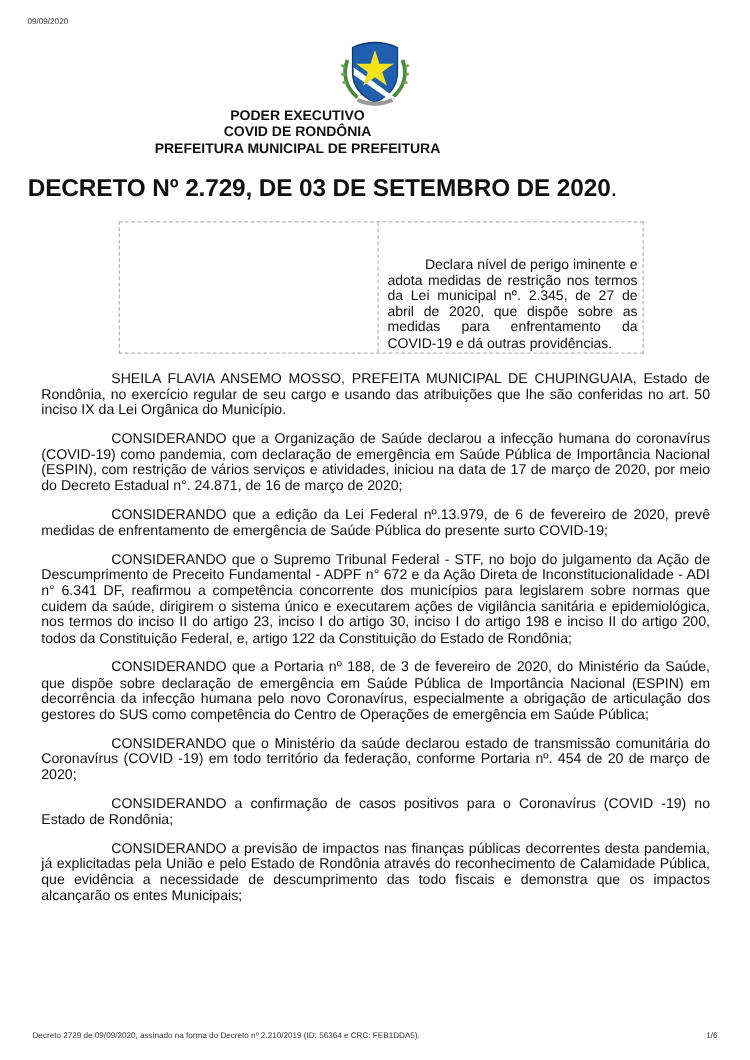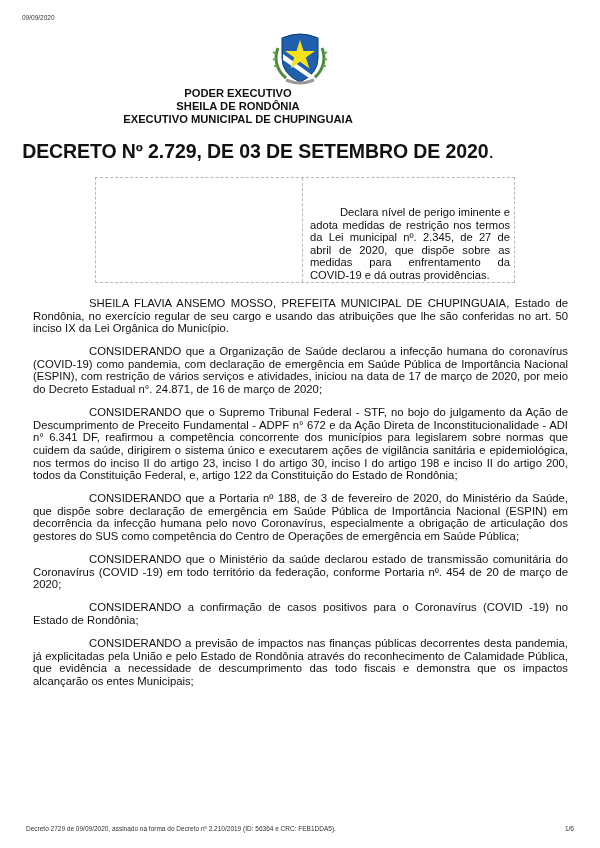--- a/index.html
+++ b/index.html
@@ -67,36 +67,37 @@
     <path d="M11 22 L44 46 L40 48 L11 28 Z" fill="#ffffff"></path>
 
     <polygon points="28,8 31.5,19 43,19 33.8,25.5 37.5,36.5 28,29.8 18.5,36.5 22.2,25.5 13,19 24.5,19" fill="#f6e21a"></polygon>
 
     <path d="M14 48 Q28 54 42 48" stroke="#999999" stroke-width="3" fill="none"></path>
   </svg>
 </div>
 
 <div class="header-lines">
   <div>PODER EXECUTIVO</div>
-  <div>SHEILA DE RONDÔNIA</div>
-  <div>EXECUTIVO MUNICIPAL DE CHUPINGUAIA</div>
+  <div>COVID DE RONDÔNIA</div>
+  <div>PREFEITURA MUNICIPAL DE PREFEITURA</div>
 </div>
 
 <div class="decree-title">
   <span>DECRETO Nº 2.729, DE 03 DE SETEMBRO DE 2020</span><span class="dot">.</span>
 </div>
 
 <div class="summary-box">
   <div class="divider"></div>
   <div class="summary-text">Declara nível de perigo iminente e adota medidas de restrição nos termos da Lei municipal nº. 2.345, de 27 de abril de 2020, que dispõe sobre as medidas para enfrentamento da COVID-19 e dá outras providências.</div>
 </div>
 
 <div class="body-text">
   <p><b>SHEILA FLAVIA ANSEMO MOSSO</b><span>, PREFEITA MUNICIPAL DE CHUPINGUAIA, Estado de Rondônia, no exercício regular de seu cargo e usando das atribuições que lhe são conferidas no art. 50 inciso IX da Lei Orgânica  do Município.</span></p>
   <p><b>CONSIDERANDO</b><span> que a Organização de Saúde declarou a infecção humana do coronavírus (COVID-19) como pandemia, com declaração de emergência em Saúde Pública de Importância Nacional (ESPIN), com restrição de vários serviços e atividades, iniciou na data de 17 de março de 2020, por meio do Decreto Estadual n°. 24.871, de 16 de março de 2020;</span></p>
+  <p><b>CONSIDERANDO</b><span> que a edição da Lei Federal nº.13.979, de 6 de fevereiro de 2020, prevê medidas de enfrentamento de emergência de Saúde Pública do presente surto COVID-19;</span></p>
   <p><b>CONSIDERANDO</b><span> que o Supremo Tribunal Federal - STF, no bojo do julgamento da Ação de Descumprimento de Preceito Fundamental - ADPF n° 672 e da Ação Direta de Inconstitucionalidade - ADI n° 6.341 DF, reafirmou a competência concorrente dos municípios para legislarem sobre normas que cuidem da saúde, dirigirem o sistema único e executarem ações de vigilância sanitária e epidemiológica, nos termos do inciso II do artigo 23, inciso I do artigo 30, inciso I do artigo 198 e inciso II do artigo 200, todos da Constituição Federal, e, artigo 122 da Constituição do Estado de Rondônia;</span></p>
   <p><b>CONSIDERANDO</b><span> que a Portaria nº 188, de 3 de fevereiro de 2020, do Ministério da Saúde, que dispõe  sobre declaração de emergência em  Saúde Pública de Importância Nacional (ESPIN) em decorrência da infecção humana pelo novo Coronavírus, especialmente a obrigação de articulação dos gestores do SUS como competência do Centro de Operações de emergência em Saúde Pública;</span></p>
   <p><b>CONSIDERANDO</b><span> que o Ministério da saúde declarou estado de transmissão comunitária do Coronavírus (COVID -19) em todo território da federação, conforme Portaria nº. 454 de 20 de março de 2020;</span></p>
   <p><b>CONSIDERANDO</b><span> a confirmação de casos positivos para o Coronavírus (COVID -19) no Estado de Rondônia;</span></p>
   <p><b>CONSIDERANDO</b><span> a previsão de impactos nas finanças públicas decorrentes desta pandemia, já explicitadas pela União e pelo Estado de Rondônia através do reconhecimento de Calamidade Pública, que evidência a necessidade de descumprimento das todo fiscais e demonstra que os impactos alcançarão os entes Municipais;</span></p>
 </div>
 
 <div class="footer">
   <span>Decreto 2729 de 09/09/2020, assinado na forma do Decreto nº 2.210/2019 (ID: 56364 e CRC: FEB1DDA5).</span>
   <span>1/6</span>

